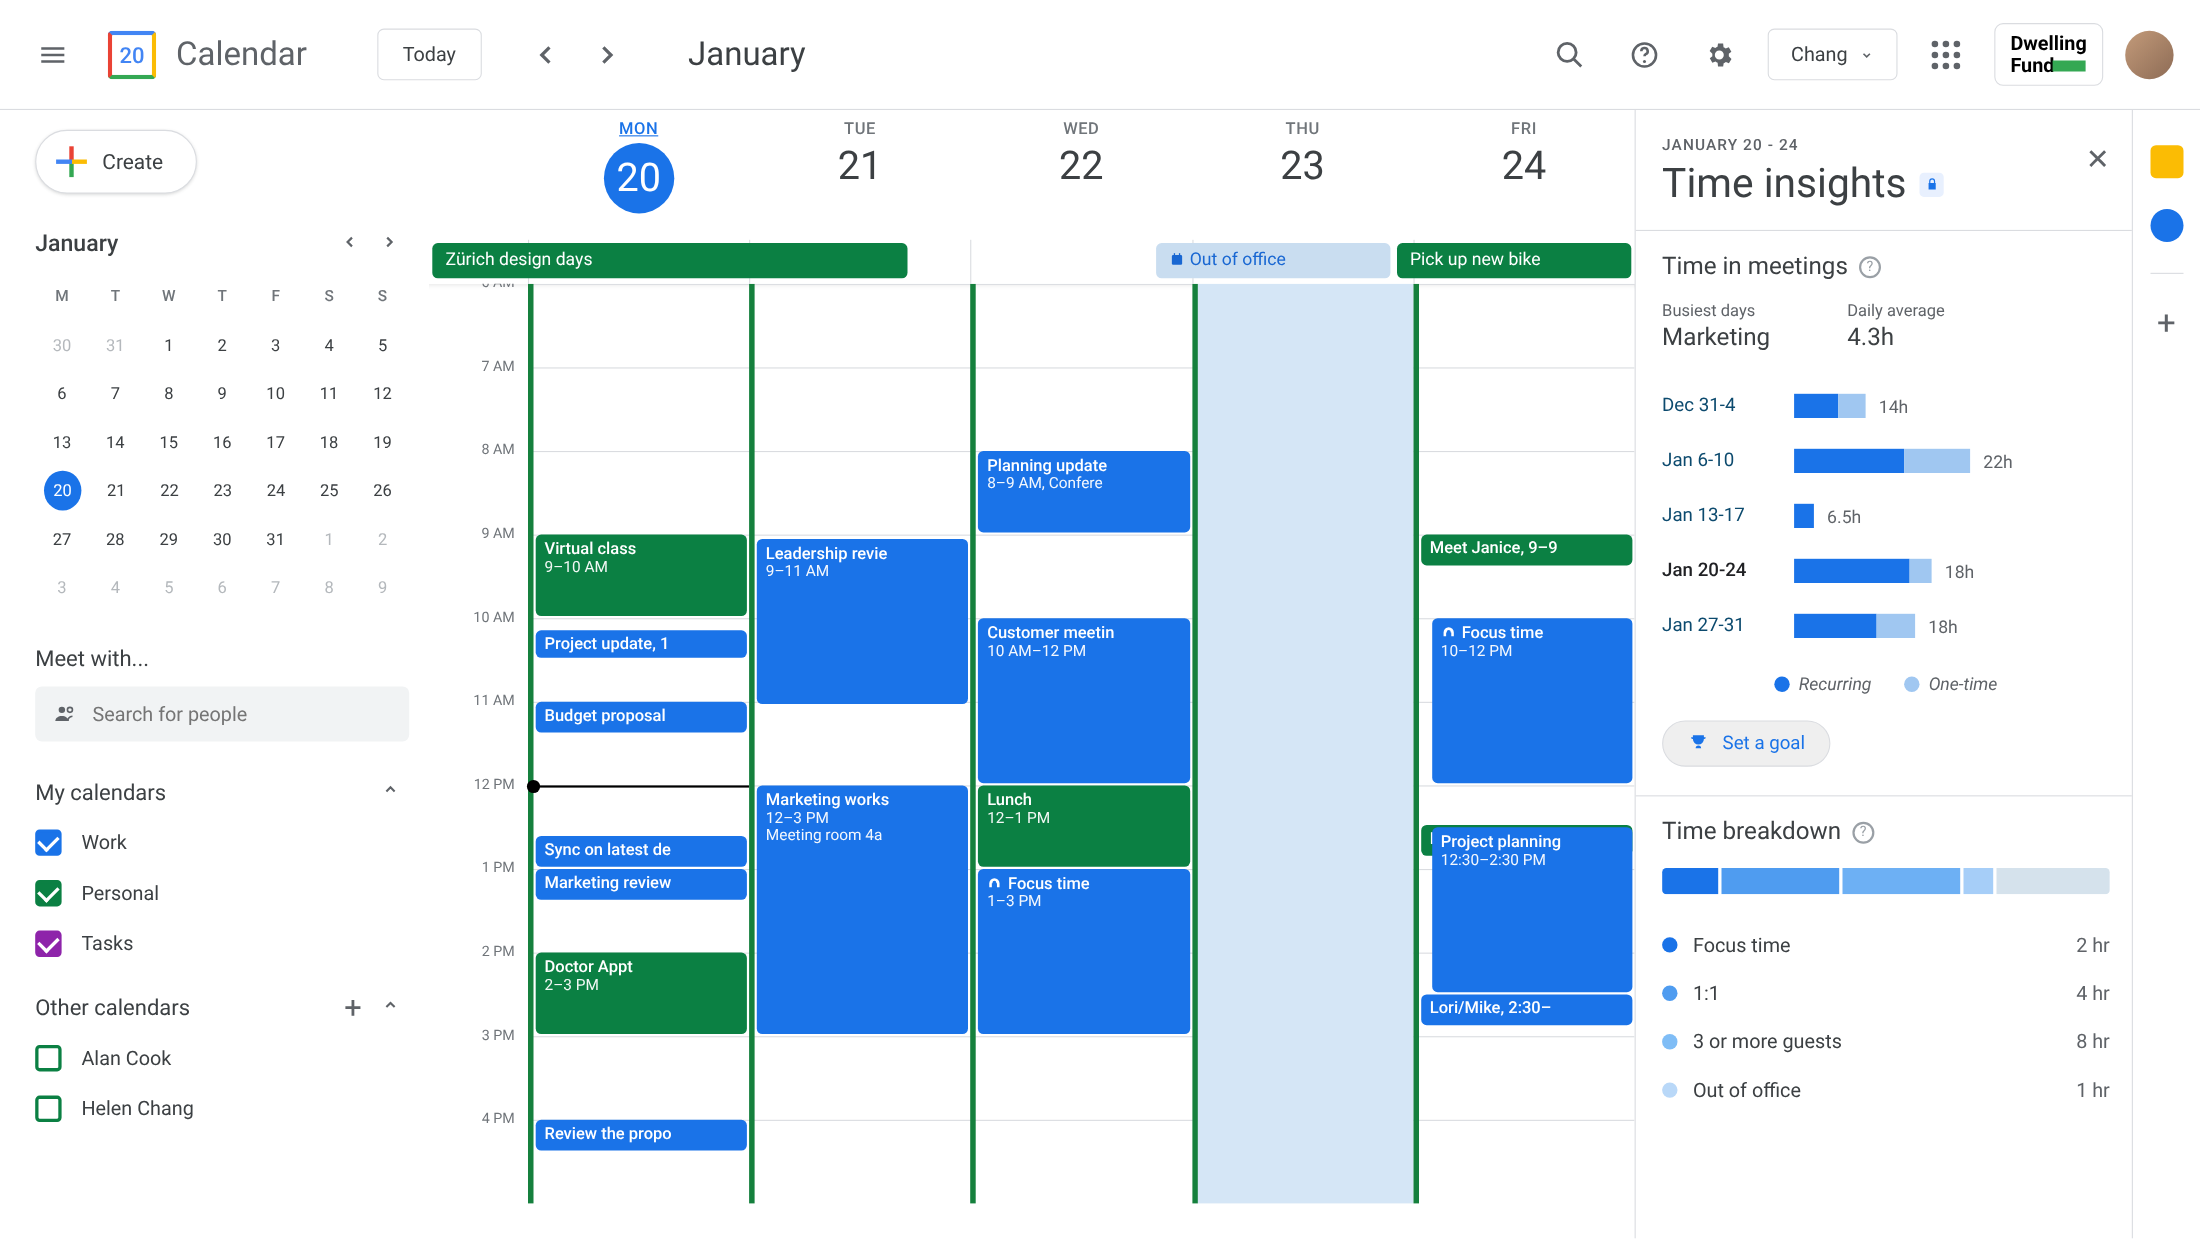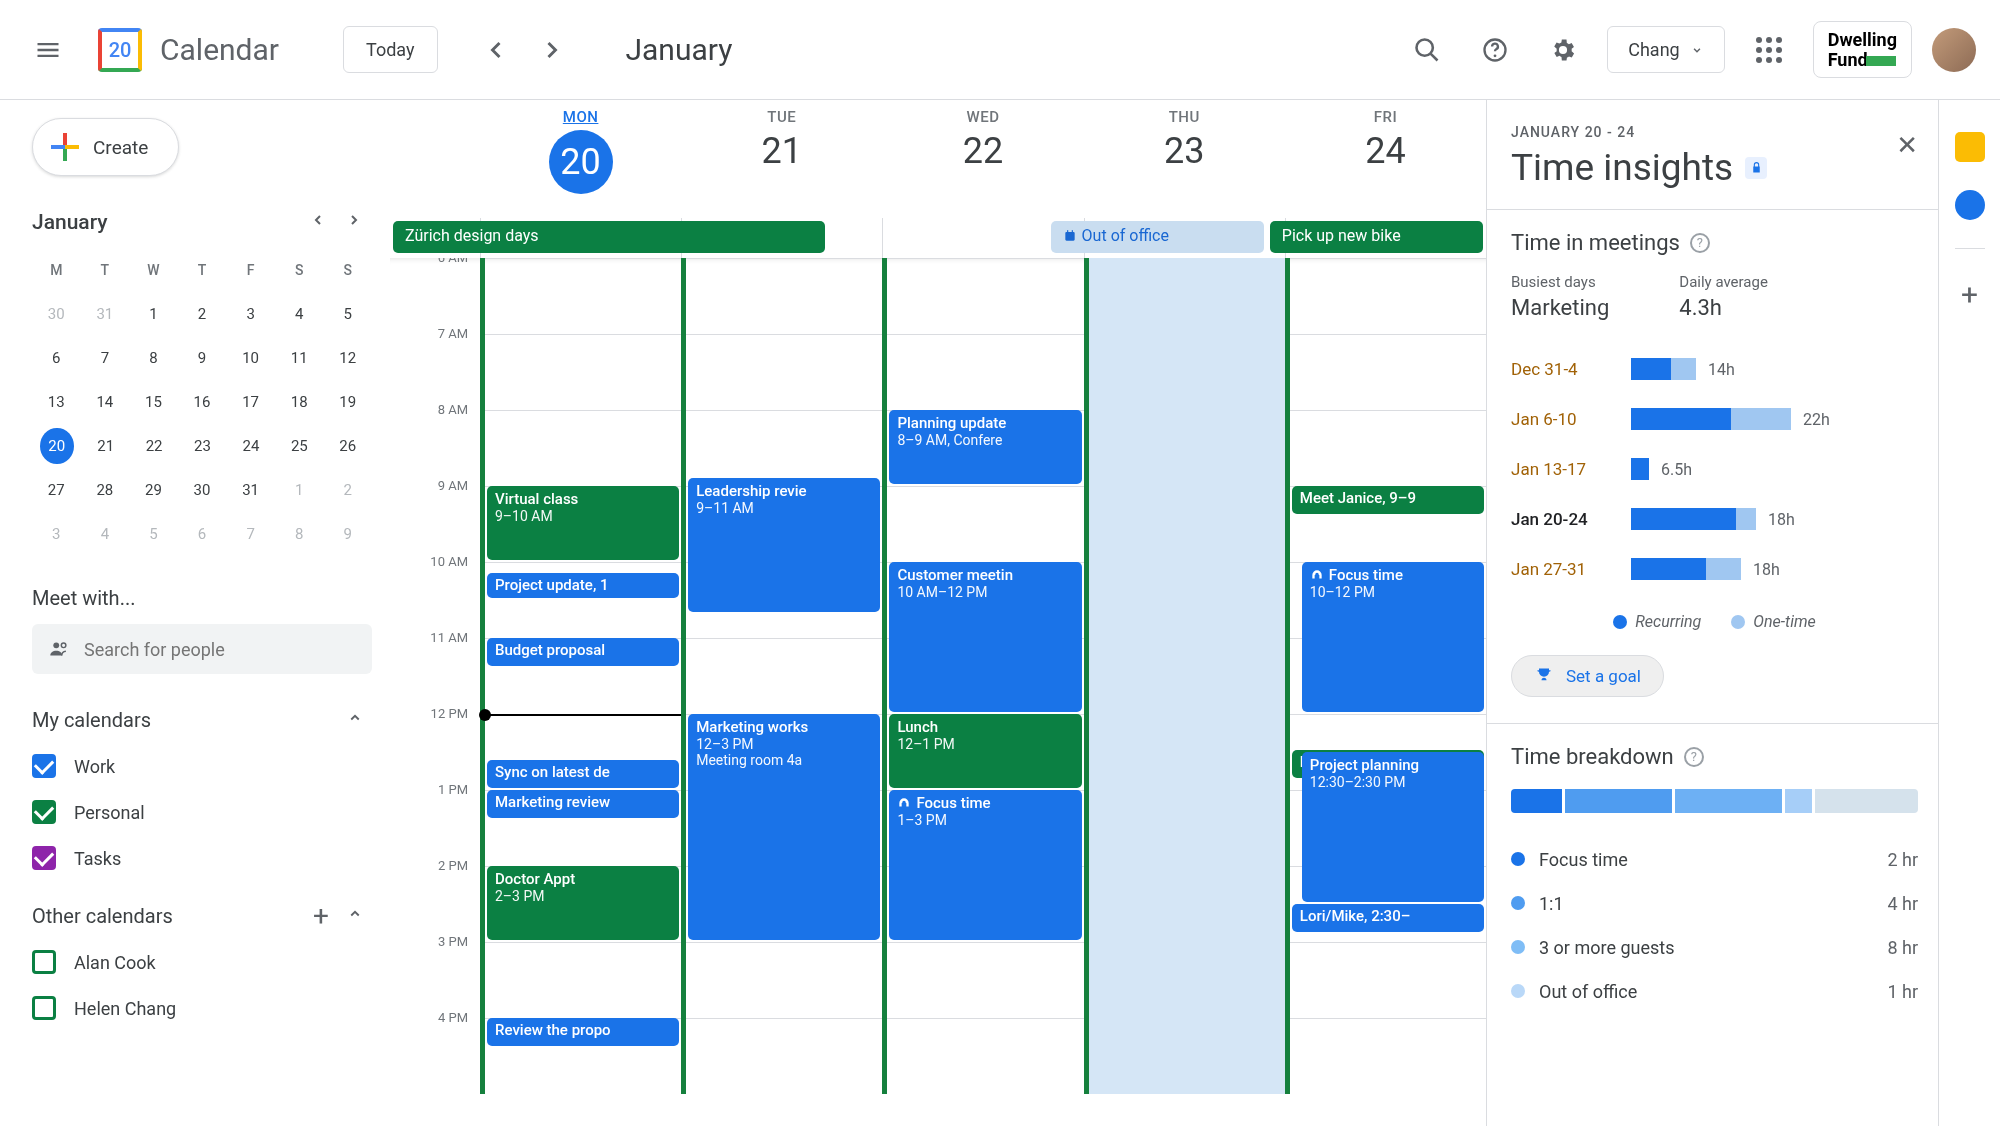--- a/index.html
+++ b/index.html
@@ -89,21 +89,21 @@
 .lock{width:22px;height:22px;background:#e8f0fe;border-radius:4px;display:flex;align-items:center;justify-content:center;}
 .close-x{margin-left:auto;color:#5f6368;font-size:26px;cursor:pointer;margin-top:6px;}
 .ins-hr{height:1px;background:#dadce0;margin:20px -20px 20px -24px;}
 .sub-title{font-size:22px;color:#3c4043;display:flex;align-items:center;gap:10px;}
 .qmark{width:20px;height:20px;border:2px solid #9aa0a6;border-radius:50%;display:inline-flex;align-items:center;justify-content:center;font-size:13px;color:#9aa0a6;}
 .stats{display:flex;gap:70px;margin-top:18px;}
 .stats .lbl{font-size:15px;color:#5f6368;}
 .stats .val{font-size:22px;color:#3c4043;margin-top:4px;}
 .bars{margin-top:24px;}
 .bar-row{display:flex;align-items:center;height:50px;}
-.bar-row .wk{width:120px;font-size:17px;color:#a16207;}
+.bar-row .wk{width:120px;font-size:17px;color:#0c4a6e;}
 .bar-row.cur .wk{color:#202124;font-weight:500;}
 .bar-track{flex:1;display:flex;align-items:center;}
 .bar-seg{height:22px;}
 .bar-seg.rec{background:#1a73e8;}
 .bar-seg.one{background:#a0c7f1;}
 .bar-row .v{font-size:16px;color:#5f6368;margin-left:12px;}
 .legend{display:flex;gap:30px;justify-content:center;margin-top:18px;font-size:16px;color:#5f6368;font-style:italic;}
 .legend span::before{content:"";display:inline-block;width:14px;height:14px;border-radius:50%;margin-right:8px;vertical-align:-2px;}
 .legend .r::before{background:#1a73e8;}
 .legend .o::before{background:#a0c7f1;}
@@ -411,21 +411,21 @@
               <div class="evt green" style="top:608px;height:74px;">
       <div class="t1">Doctor Appt</div>
                 <div class="t2">2–3 PM</div>
               </div>
               <div class="evt blue thin" style="top:760px;height:28.399999999999892px;">
       <div class="t1">Review the propo</div>
               </div>
               <div class="now-line" style="top:456px"></div>
             </div>
             <div class="col">
-              <div class="evt blue" style="top:220px;height:134px;">
+              <div class="evt blue" style="top:232px;height:150px;">
       <div class="t1">Leadership revie</div>
                 <div class="t2">9–11  AM</div>
               </div>
               <div class="evt blue" style="top:456px;height:226px;">
       <div class="t1">Marketing works</div>
                 <div class="t2">12–3 PM</div>
                 <div class="t2">Meeting room 4a</div>
               </div>
             </div>
             <div class="col">

